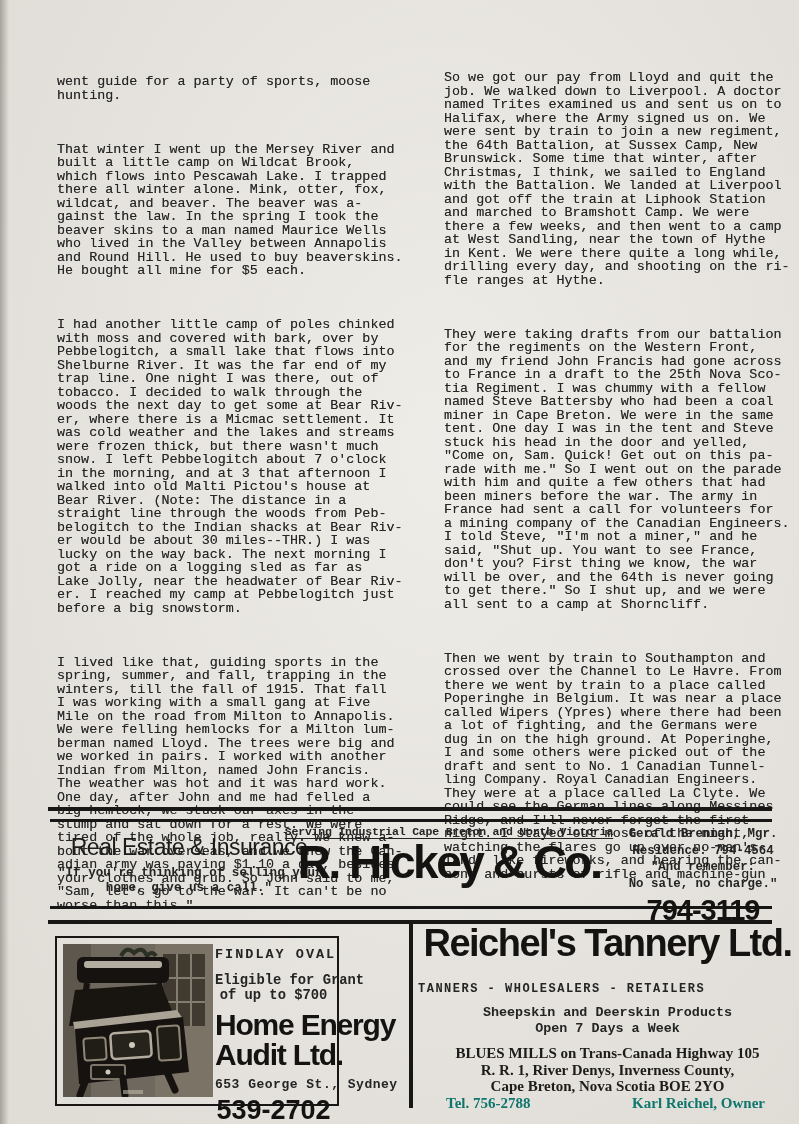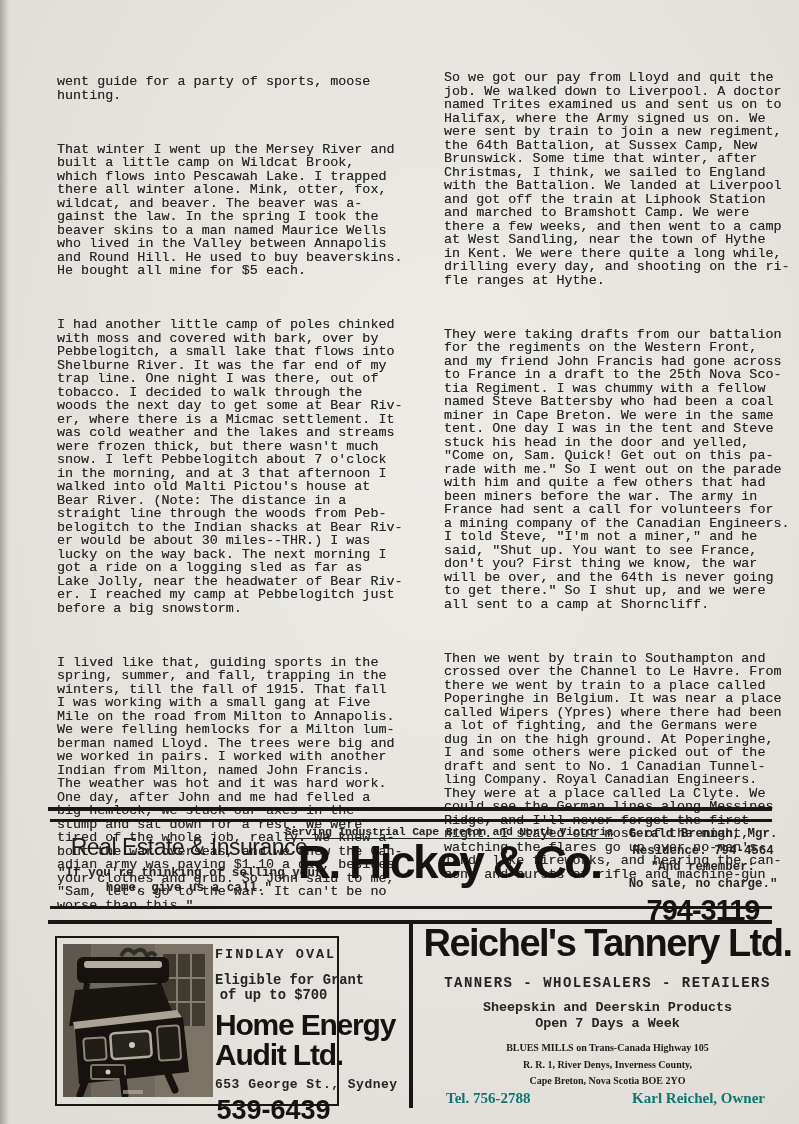--- a/index.html
+++ b/index.html
@@ -68,24 +68,24 @@
   #he-grant{ margin-top:11px; font-size:13.8px; line-height:15px; white-space:pre; }
   #he-company{ margin-top:7px; font-size:30px; line-height:30px; font-weight:bold; letter-spacing:-1.2px; color:#141311; white-space:pre; }
   #he-address{ margin-top:7px; font-size:13px; letter-spacing:.5px; white-space:nowrap; }
   #he-phone{ margin-top:5px; font-size:27px; line-height:27px; font-weight:bold; letter-spacing:0; color:#141311; }
   
   #ad-reichels{ position:absolute; left:418px; top:922px; width:379px; }
   #rt-company{
     font-size:38px; line-height:42px; font-weight:bold; letter-spacing:-1.5px;
     color:#141311; white-space:nowrap; text-align:center;
   }
-  #rt-trades{ margin-top:11px; text-align:center; font-size:14px; letter-spacing:1.5px; white-space:nowrap; }
+  #rt-trades{ margin-top:18px; text-align:left; font-size:12px; letter-spacing:1.5px; white-space:nowrap; }
   #rt-products{ margin-top:9px; text-align:center; font-size:13.4px; line-height:16px; white-space:pre; }
   .serif-b{ font-family:"Liberation Serif", serif; font-weight:bold; }
-  #rt-location{ margin-top:8px; text-align:center; font-size:10px; line-height:16.5px; white-space:pre; color:#1d1c1a; }
+  #rt-location{ margin-top:8px; text-align:center; font-size:15px; line-height:16.5px; white-space:pre; color:#1d1c1a; }
   #rt-telrow{ display:flex; justify-content:space-between; padding:0 32px 0 28px; font-size:15px; margin-top:.5px; color:#0f766e; }
 </style>
 </head>
 <body>
 
 <div class="edge-shade"></div>
 
 <div class="col" id="col-left">
   <div class="para">went guide for a party of sports, moose
 hunting.</div>
@@ -245,21 +245,21 @@
     <path d="M22 138 L17 151 M60 134 L62 151 M104 128 L112 146" stroke="#15120f" stroke-width="7" stroke-linecap="round"></path>
     <rect x="60" y="146" width="20" height="4" fill="#bdb7a9" opacity=".6"></rect>
   </svg>
   <div id="he-text">
     <div id="he-product" class="mono-b">FINDLAY OVAL</div>
     <div id="he-grant" class="mono-b">Eligible for Grant
 of up to $700</div>
     <div id="he-company" class="sans">Home Energy
 Audit Ltd.</div>
     <div id="he-address" class="mono-b">653 George St., Sydney</div>
-    <div id="he-phone" class="sans">539-6439</div>
+    <div id="he-phone" class="sans">539-2702</div>
   </div>
 </div>
 
 <div id="ad-reichels">
   <div id="rt-company" class="sans">Reichel's Tannery Ltd.</div>
   <div id="rt-trades" class="mono-b">TANNERS - WHOLESALERS - RETAILERS</div>
   <div id="rt-products" class="mono-b">Sheepskin and Deerskin Products
 Open 7 Days a Week</div>
   <div id="rt-location" class="serif-b">BLUES MILLS on Trans-Canada Highway 105
 R. R. 1, River Denys, Inverness County,

